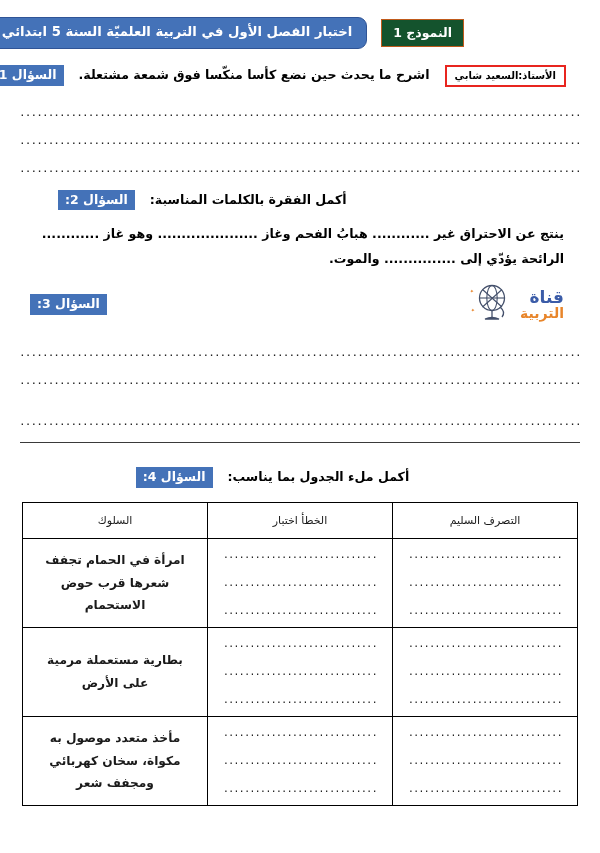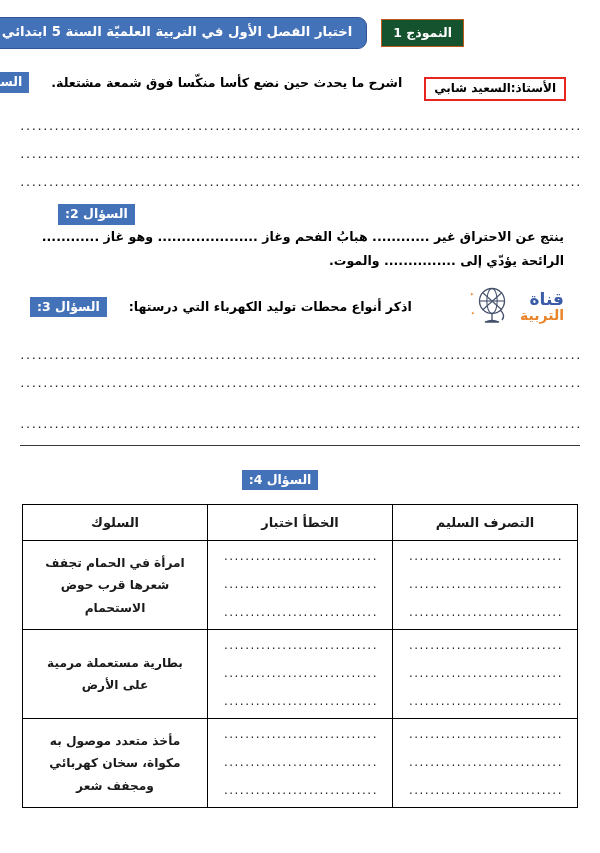--- a/index.html
+++ b/index.html
@@ -67,21 +67,21 @@
     line-height: 1.25;
     vertical-align: middle;
     white-space: nowrap;
   }
   .q-text {
     display: inline-block;
     font-size: 12.6px;
     font-weight: bold;
     color: #000000;
     vertical-align: middle;
-    padding: 0 22px;
+    padding: 0 15px;
     line-height: 1.3;
   }
   .q-row {
     display: flex;
     flex-direction: row;
     align-items: center;
     justify-content: flex-start;
     white-space: nowrap;
   }
 
@@ -90,27 +90,26 @@
     display: flex;
     flex-direction: row;
     align-items: center;
     justify-content: space-between;
     margin-top: 16px;
     padding: 0 16px 0 20px;
   }
   .teacher-box {
     border: 2px solid #e8251f;
     padding: 2px 8px 3px 8px;
-    font-size: 12px;
+    font-size: 10px;
     font-weight: bold;
     color: #000000;
     white-space: nowrap;
     line-height: 1.3;
     background: #ffffff;
-    margin-top: 12px;
   }
 
   
   .dots {
     height: 13px;
     overflow: hidden;
     color: #222;
     font-size: 13px;
     line-height: 13px;
     letter-spacing: 1.6px;
@@ -121,20 +120,21 @@
   .dotted-group .dots { margin-bottom: 15px; }
 
   
   .para {
     text-align: right;
     font-size: 12.6px;
     font-weight: bold;
     line-height: 1.95;
     color: #000;
     padding: 0 18px 0 10px;
+    margin-top: 12px;
   }
   .para .line2 { display: block; padding-left: 120px; text-align: right; }
 
   
   .logo-q3 {
     display: flex;
     flex-direction: row-reverse;
     align-items: center;
     justify-content: space-between;
     margin-top: 8px;
@@ -183,22 +183,22 @@
     border-collapse: collapse;
     width: 556px;
     margin: 14px auto 0 auto;
     table-layout: fixed;
   }
   table.grid th, table.grid td {
     border: 1.6px solid #000000;
     vertical-align: middle;
   }
   table.grid th {
-    font-size: 13px;
-    font-weight: bold;
+    font-size: 11px;
+    font-weight: normal;
     text-align: center;
     height: 31px;
     padding: 2px 16px;
   }
   td.behavior {
     width: 148px;
     font-size: 12.2px;
     font-weight: bold;
     text-align: center;
     line-height: 1.85;
@@ -235,31 +235,31 @@
     </div>
   </div>
 
   <div class="dotted-group" style="margin-top:18px;">
     <div class="dots">...................................................................................................................................................</div>
     <div class="dots">...................................................................................................................................................</div>
     <div class="dots">...................................................................................................................................................</div>
   </div>
 
   <div class="q-row" style="justify-content:flex-end; padding-left:40px; margin-top:16px;">
+    <span class="q-text">أكمل الفقرة بالكلمات المناسبة:</span>
     <span class="q-label">السؤال 2:</span>
   </div>
 
   <div class="para">
     <span>ينتج عن الاحتراق غير ............ هبابُ الفحم وغاز ..................... وهو غاز ............</span>
     <span class="line2">الرائحة يؤدّي إلى ............... والموت.</span>
   </div>
 
   <div class="logo-q3">
     <div class="q-row">
-      <span class="q-text">اذكر أنواع محطات توليد الكهرباء التي درستها:</span>
       <span class="q-label">السؤال 3:</span>
     </div>
     <div class="logo">
       <div class="logo-text">
         <span class="logo-line1">قناة</span>
         <span class="logo-line2">التربية</span>
       </div>
       <span>
         <svg width="46" height="46" viewBox="0 0 46 46">
           <circle cx="22" cy="19" r="12.5" fill="none" stroke="#44506b" stroke-width="1.3"></circle>
@@ -279,20 +279,21 @@
 
   <div class="dotted-group" style="margin-top:16px;">
     <div class="dots">...................................................................................................................................................</div>
     <div class="dots" style="margin-bottom:28px;">...................................................................................................................................................</div>
     <div class="dots">...................................................................................................................................................</div>
   </div>
 
   <hr class="separator">
 
   <div class="q4-row">
+    <span class="q-text">أكمل ملء الجدول بما يناسب:</span>
     <span class="q-label">السؤال 4:</span>
   </div>
 
   <table class="grid">
     <thead>
       <tr>
         <th>التصرف السليم</th>
         <th>الخطأ اختبار</th>
         <th>السلوك</th>
       </tr>

